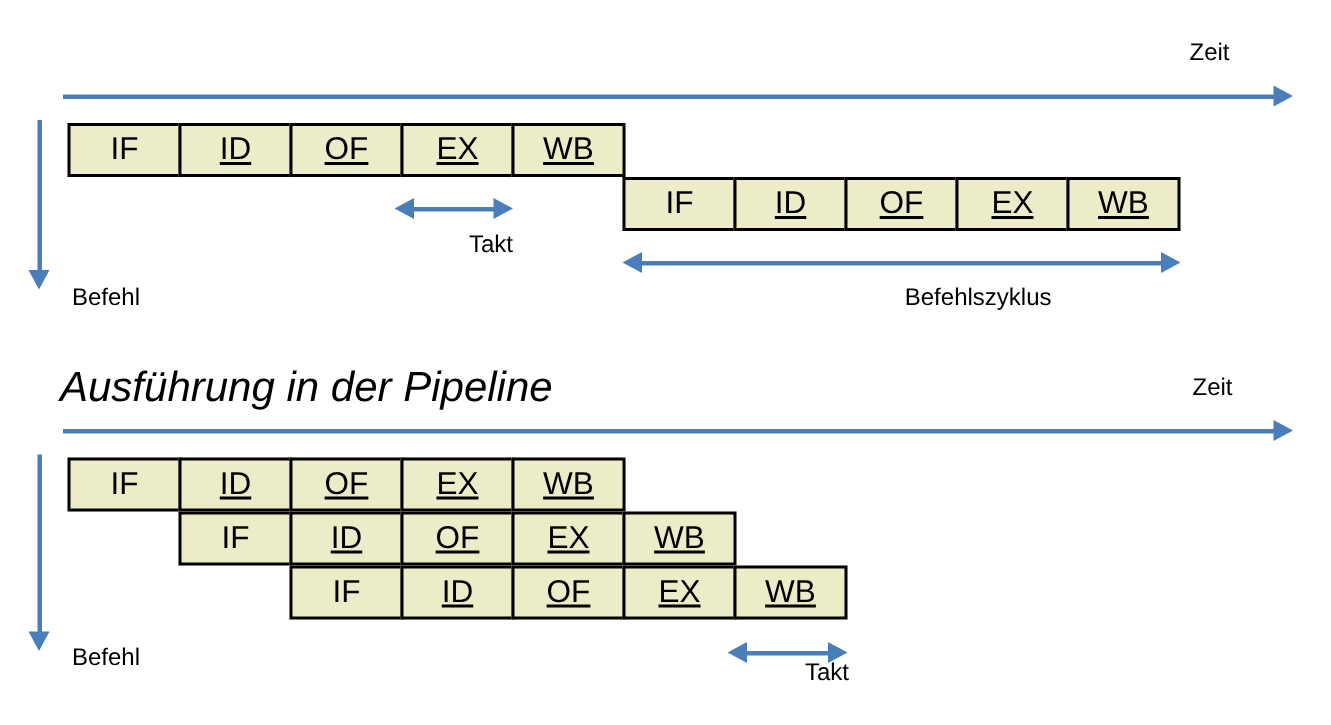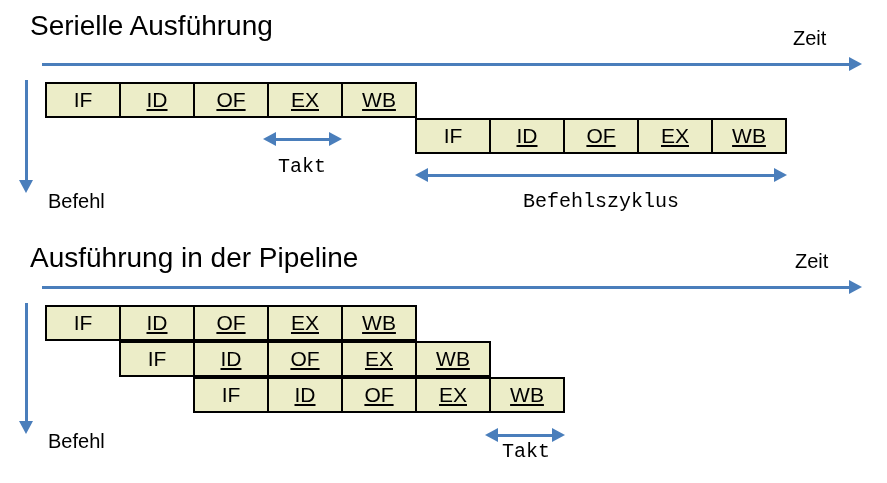--- a/index.html
+++ b/index.html
@@ -19,26 +19,26 @@
     overflow: hidden;
   }
   .abs { position: absolute; }
   .section-title {
     font-size: 28px;
     font-weight: 400;
     color: var(--text);
     white-space: nowrap;
   }
   .small-label {
-    font-size: 20px;
+    font-size: 16px;
     font-weight: 400;
     color: var(--text);
     white-space: nowrap;
   }
-  .centered { text-align: center; font-family: Liberation Mono, monospace; }
+  .centered { text-align: right; }
 
   
   .stage-row { position: absolute; display: flex; align-items: flex-end; }
   .stage-box {
     box-sizing: border-box;
     width: 76px;
     height: 36px;
     background: var(--box-fill);
     border: 2px solid var(--box-border);
     display: flex;
@@ -92,21 +92,20 @@
     border-left: 7px solid transparent;
     border-right: 7px solid transparent;
     border-top: 13px solid var(--accent);
   }
 </style>
 </head>
 <body>
 
 <div class="canvas">
 
-  <div class="abs section-title" style="left:30px; top:10px;">Serielle Ausführung</div>
 
   <div class="abs small-label" style="left:793px; top:27px;">Zeit</div>
 
   <div class="h-arrow" style="left:42px; top:57px; width:820px;">
     <div class="line"></div>
   </div>
 
   <div class="v-arrow" style="left:19px; top:80px; height:113px;">
     <div class="line"></div>
   </div>
@@ -134,21 +133,21 @@
   <div class="abs small-label centered" style="left:262px; top:155px; width:80px;">Takt</div>
 
   <div class="abs small-label" style="left:48px; top:190px;">Befehl</div>
 
   <div class="dbl-arrow" style="left:415px; top:168px; width:372px;">
     <div class="line"></div>
   </div>
 
   <div class="abs small-label centered" style="left:501px; top:190px; width:200px;">Befehlszyklus</div>
 
-  <div class="abs section-title" style="left:30px; top:242px;">Ausführung in der Pipeline</div>
+  <div class="abs section-title" style="left:40px; top:242px;font-style:italic;">Ausführung in der Pipeline</div>
 
   <div class="abs small-label" style="left:795px; top:250px;">Zeit</div>
 
   <div class="h-arrow" style="left:42px; top:280px; width:820px;">
     <div class="line"></div>
   </div>
 
   <div class="v-arrow" style="left:19px; top:303px; height:131px;">
     <div class="line"></div>
   </div>

